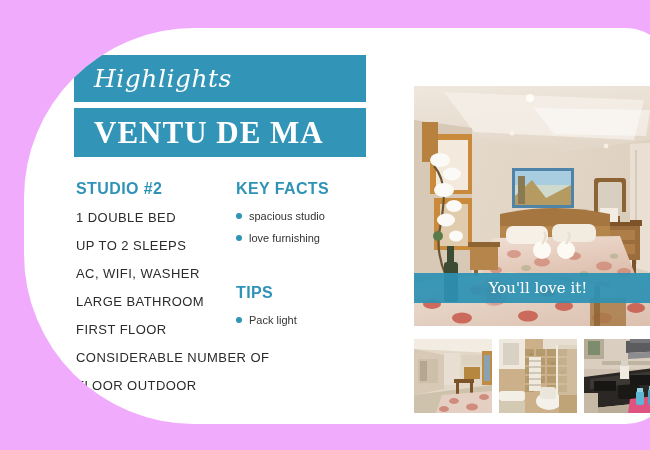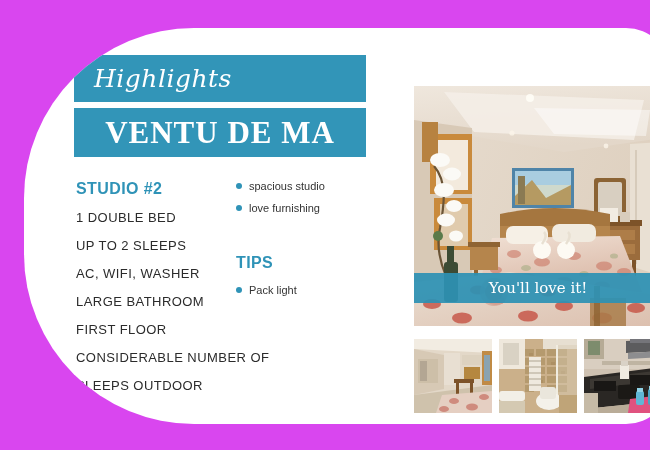--- a/index.html
+++ b/index.html
@@ -5,21 +5,21 @@
   html, body {
     margin: 0;
     padding: 0;
     background: #ffffff;
   }
   .page {
     position: relative;
     width: 650px;
     height: 450px;
     overflow: hidden;
-    background: #d946ef;
+    background: #f0abfc;
     font-family: "Liberation Sans", sans-serif;
   }
 
   
   .card {
     position: absolute;
     left: 24px;
     top: 28px;
     width: 646px;
     height: 396px;
@@ -50,22 +50,22 @@
     font-size: 25px;
     font-weight: 400;
     letter-spacing: 0.5px;
   }
   .title-gap { height: 6px; background: #ffffff; }
   .title-block-main {
     background: #3295b8;
     height: 49px;
     display: flex;
     align-items: center;
+    padding-left: 20px;
     box-sizing: border-box;
-    justify-content: center;
   }
   .title-main {
     color: #ffffff;
     font-family: "Liberation Serif", serif;
     font-weight: bold;
     font-size: 31px;
     letter-spacing: 1px;
   }
 
   
@@ -177,24 +177,25 @@
     </div>
 
     <div class="col-left">
       <div class="sec-head">STUDIO #2</div>
       <div class="spec-line">1 DOUBLE BED</div>
       <div class="spec-line">UP TO 2 SLEEPS</div>
       <div class="spec-line">AC, WIFI, WASHER</div>
       <div class="spec-line">LARGE BATHROOM</div>
       <div class="spec-line">FIRST FLOOR</div>
       <div class="spec-line">CONSIDERABLE NUMBER OF</div>
-      <div class="spec-line">SLEEPS OUTDOOR</div>
+      <div class="spec-line">FLOOR OUTDOOR</div>
     </div>
 
     <div class="col-mid">
+      <div class="sec-head">KEY FACTS</div>
 
       <div class="bullet-row">
         <div class="bullet-dot"></div>
         <div class="bullet-text">spacious studio</div>
       </div>
       <div class="bullet-row">
         <div class="bullet-dot"></div>
         <div class="bullet-text">love furnishing</div>
       </div>
 

